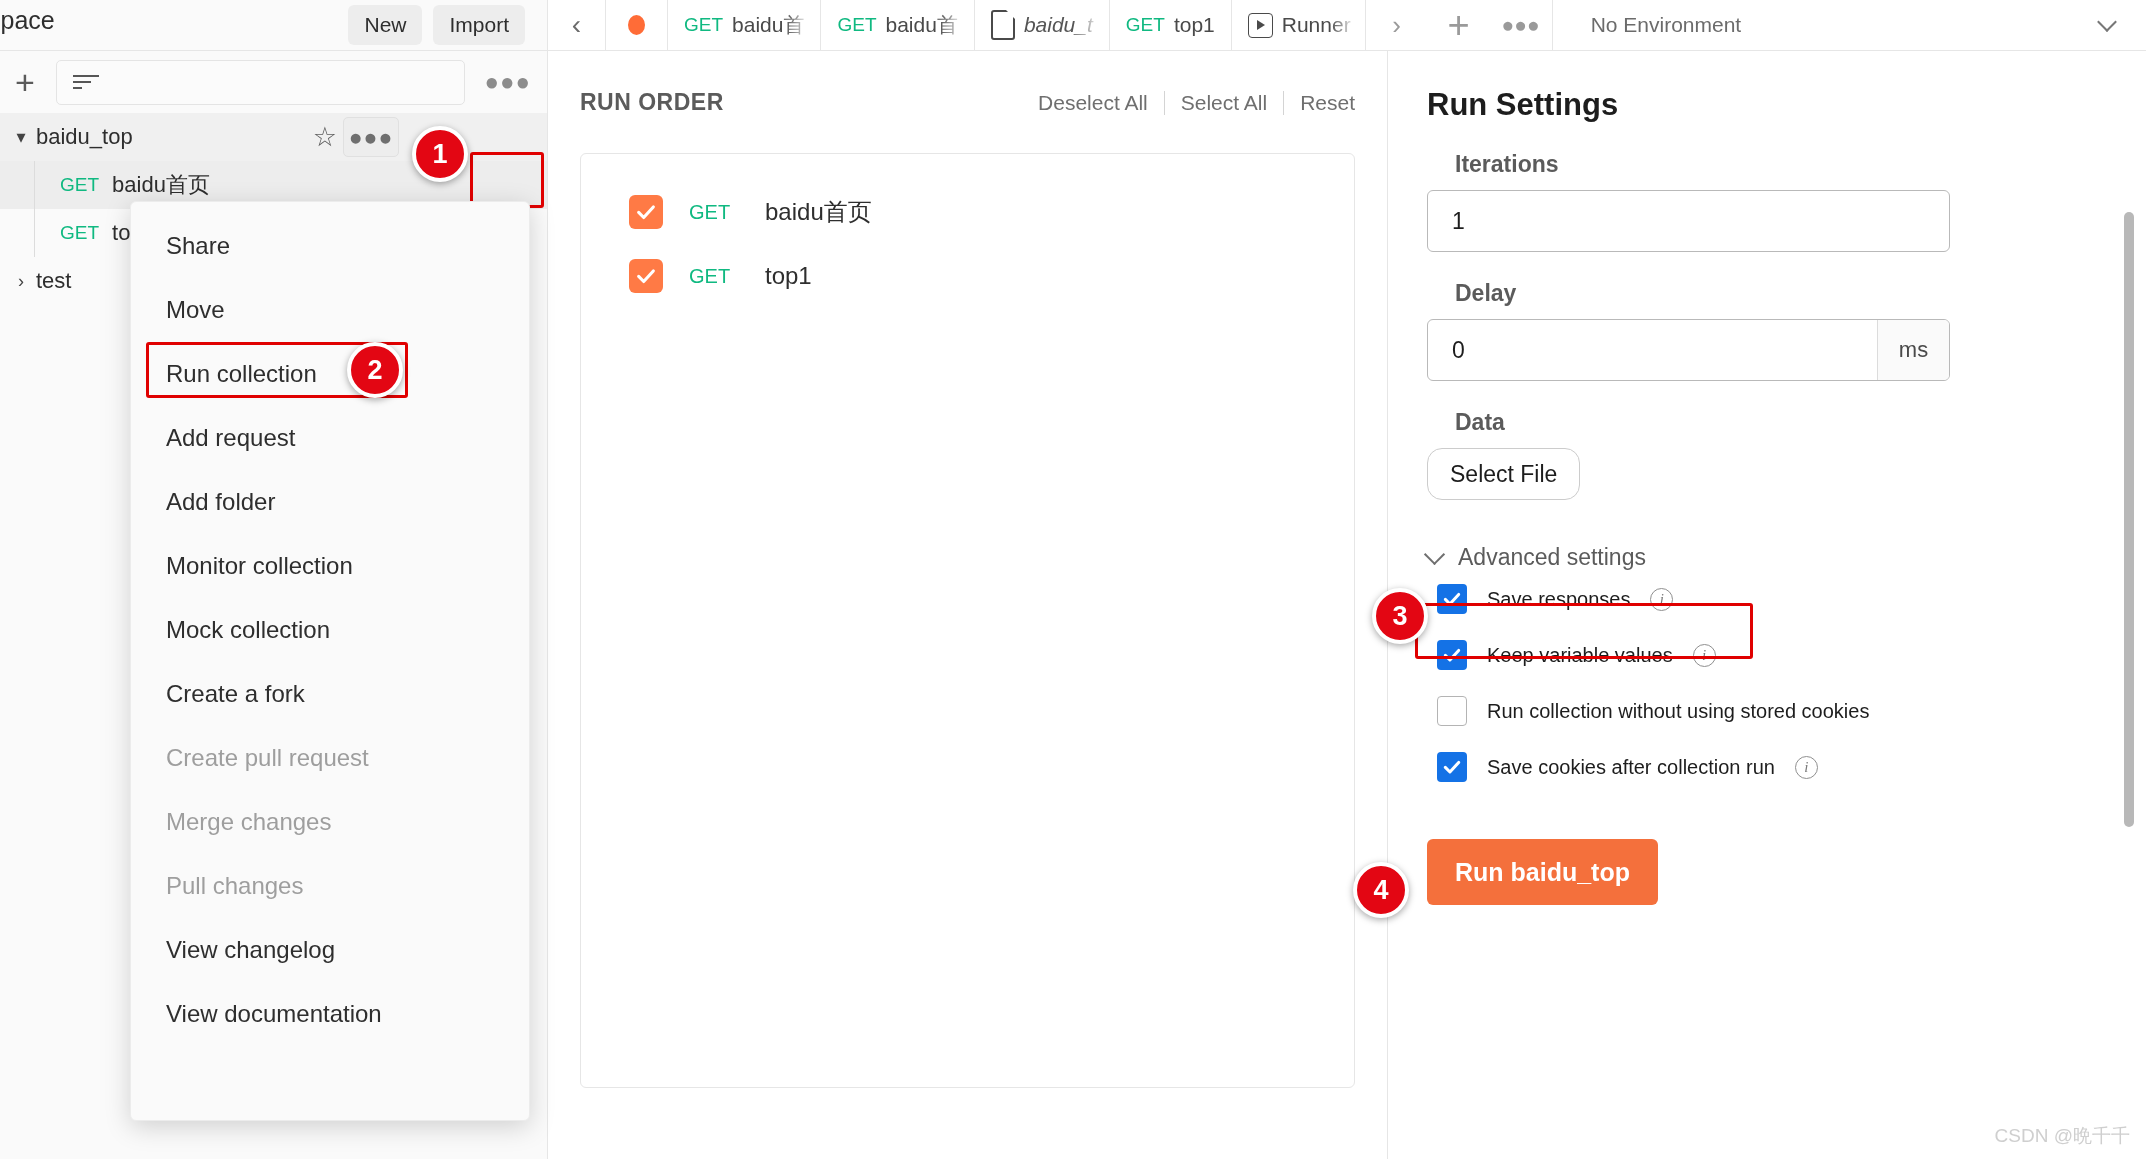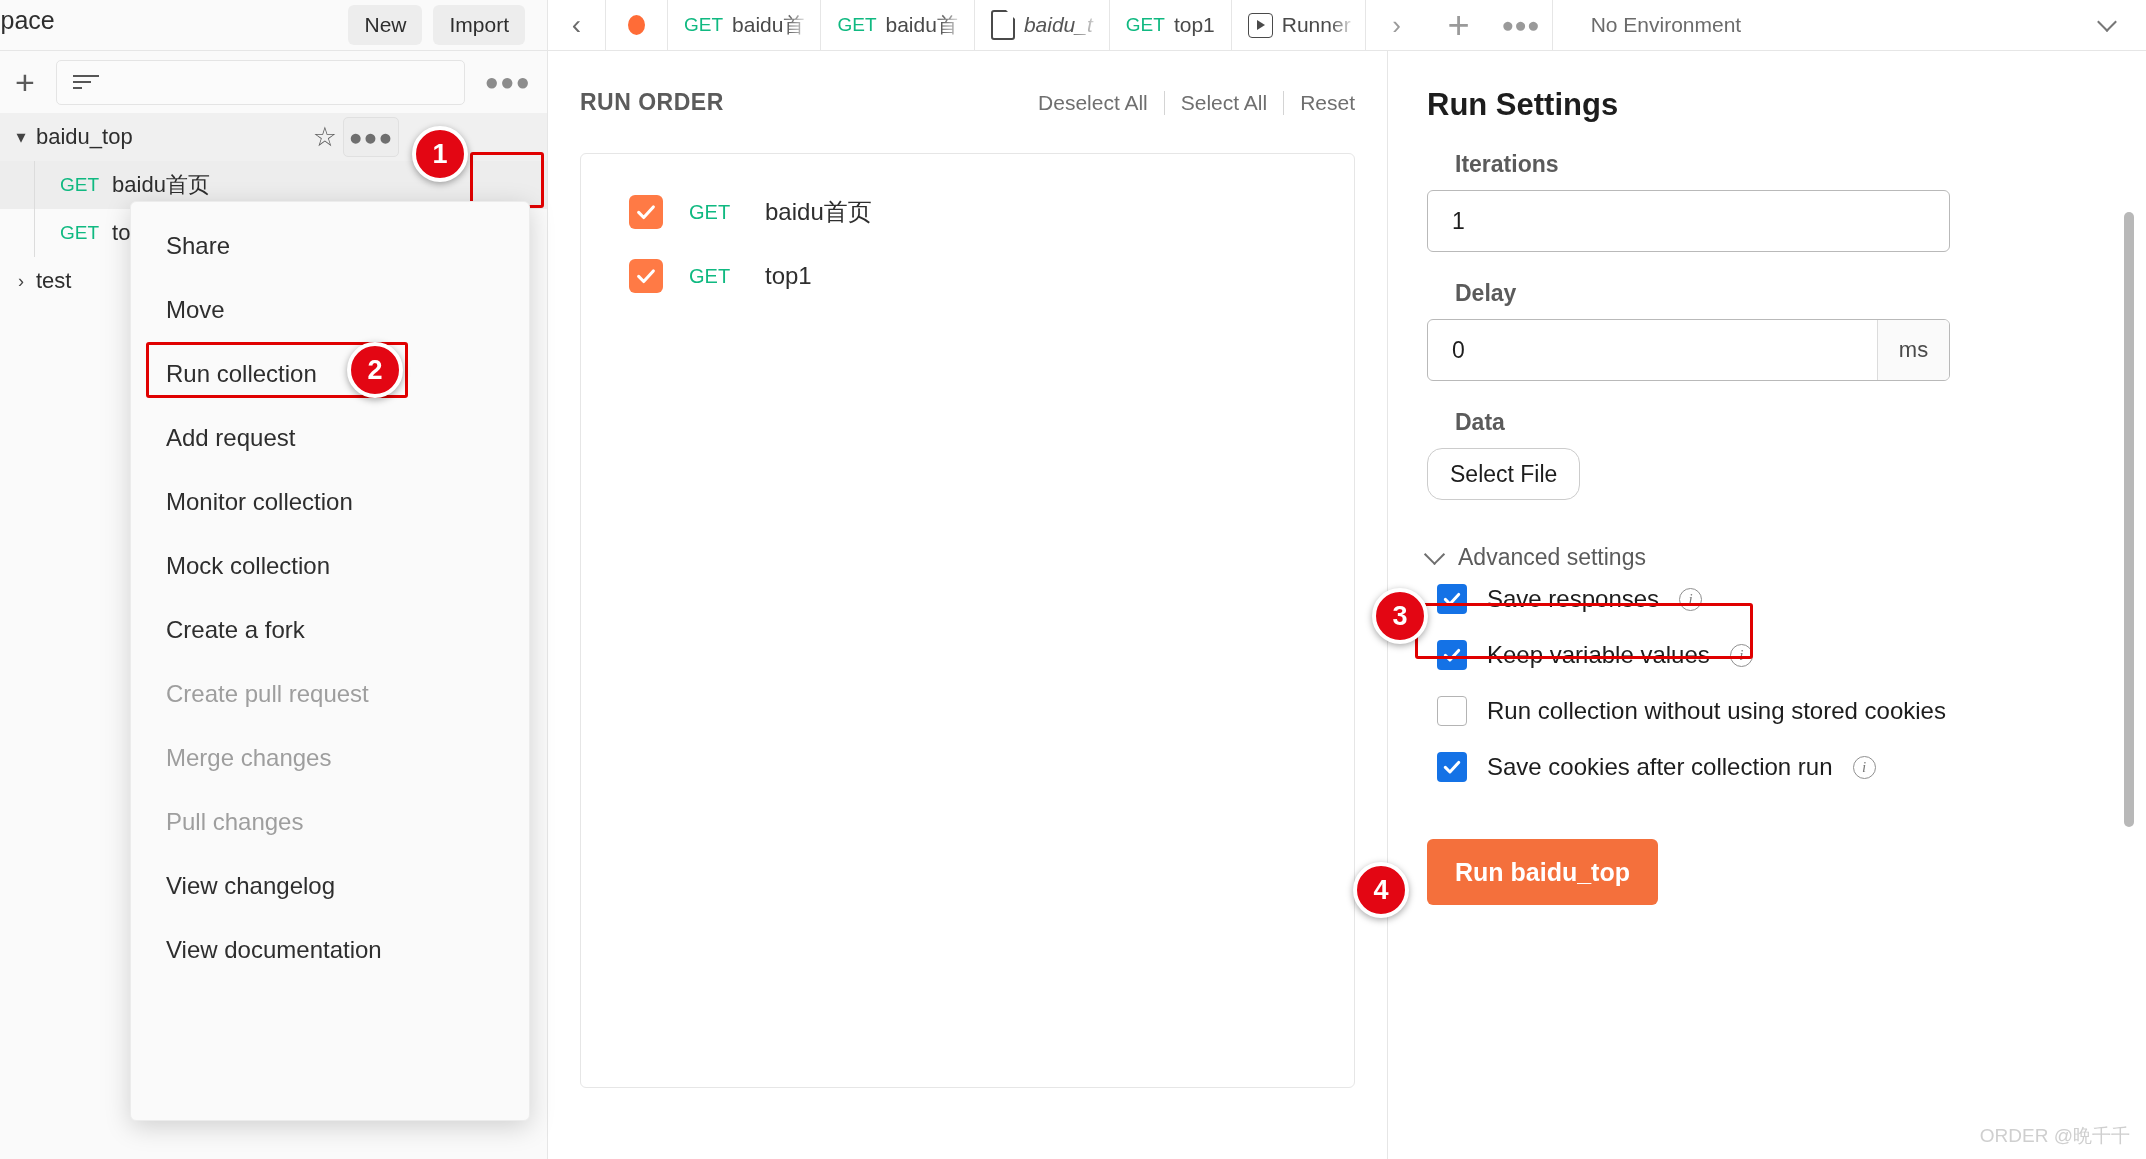--- a/index.html
+++ b/index.html
@@ -202,21 +202,21 @@
   .adv-label { font-size: 23px; color: #5b5b5b; }
   .opt-row { display: flex; align-items: center; gap: 20px; height: 56px; padding-left: 10px; }
   .cb-blue {
     width: 30px; height: 30px; border-radius: 4px; background: #1472e6;
     display:flex; align-items:center; justify-content:center; flex:none;
   }
   .cb-empty {
     width: 30px; height: 30px; border-radius: 4px; background: #fff;
     border: 1.8px solid #b4b4b4; flex:none;
   }
-  .opt-label { font-size: 24px; color: #1d1d1d; }
+  .opt-label { font-size: 20px; color: #1d1d1d; }
   .info-ic {
     width: 23px; height: 23px; border-radius: 50%; border: 1.6px solid #8f8f8f;
     color: #7a7a7a; font-size: 15px; display: flex; align-items: center; justify-content: center;
     font-style: italic; font-family: "Liberation Serif", serif;
   }
   .hl-box-3{
     position: absolute; left: 1415px; top: 603px; width: 338px; height: 56px;
     border: 3px solid #e00000; border-radius: 3px; z-index: 9; pointer-events:none;
   }
   .btn-run {
@@ -294,20 +294,21 @@
     </div>
   </div>
 
   <div class="hl-box-1"></div>
 
   <div class="ctxmenu">
     <div class="mi">Share</div>
     <div class="mi">Move</div>
     <div class="mi marked">Run collection</div>
     <div class="mi">Add request</div>
+    <div class="mi">Add folder</div>
     <div class="mi">Monitor collection</div>
     <div class="mi">Mock collection</div>
     <div class="mi">Create a fork</div>
     <div class="mi disabled">Create pull request</div>
     <div class="mi disabled">Merge changes</div>
     <div class="mi disabled">Pull changes</div>
     <div class="mi">View changelog</div>
     <div class="mi">View documentation</div>
   </div>
   <div class="ctx-scroll"></div>
@@ -455,14 +456,14 @@
     <button class="btn-run">Run baidu_top</button>
   </div>
 
   <div class="hl-box-3"></div>
 
   <div class="badge" id="badge1">1</div>
   <div class="badge" id="badge2">2</div>
   <div class="badge" id="badge3">3</div>
   <div class="badge" id="badge4">4</div>
 
-  <div class="watermark">ORDER @晩千千</div>
+  <div class="watermark">CSDN @晩千千</div>
 </div>
 
 </body></html>

